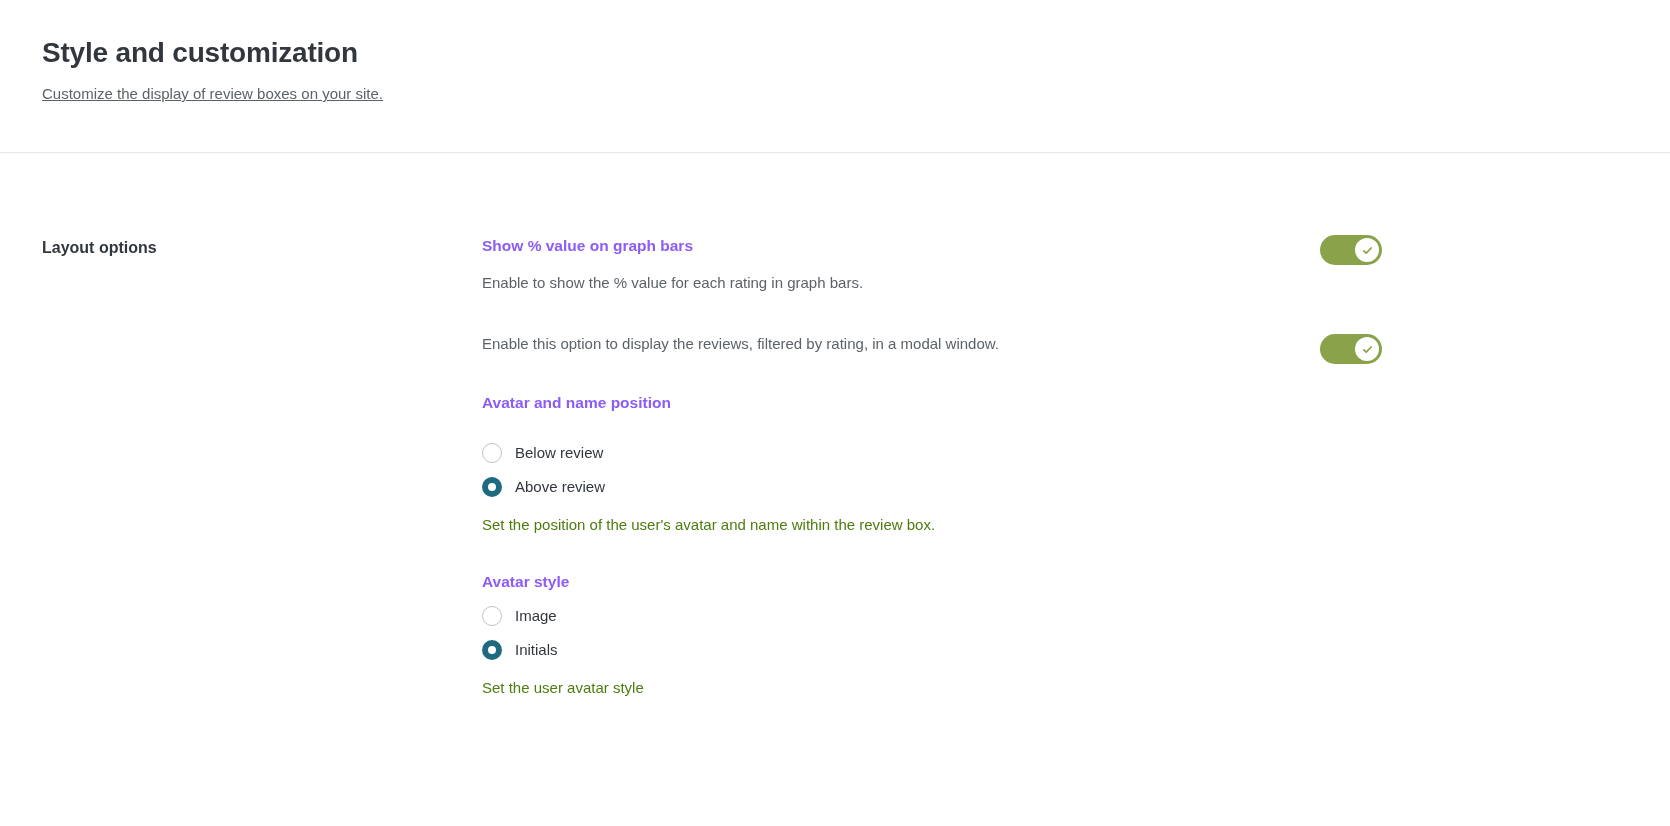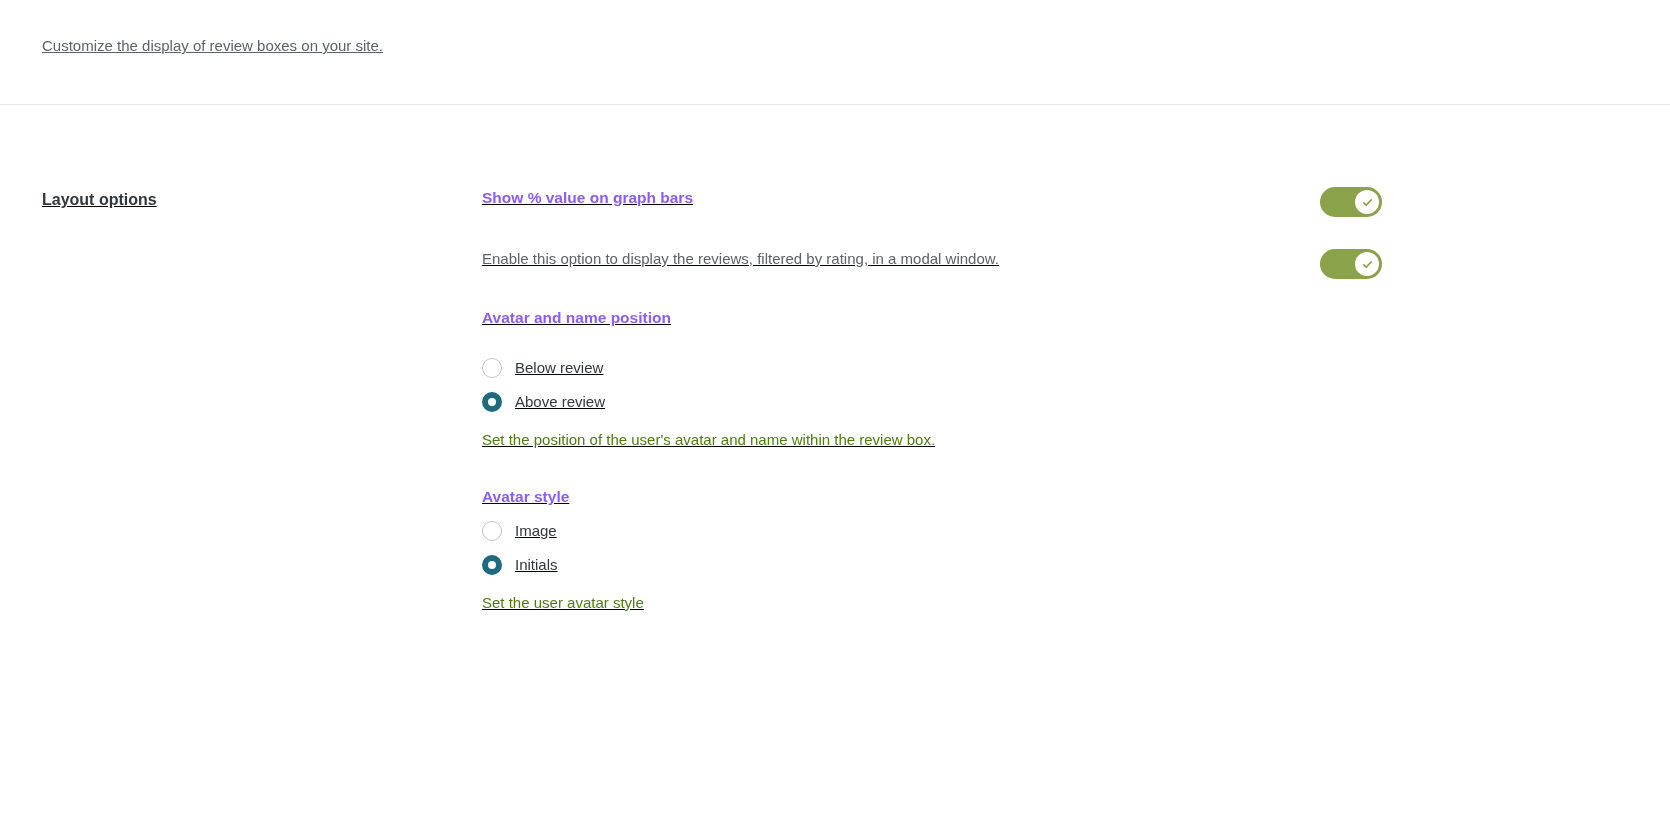--- a/index.html
+++ b/index.html
@@ -43,21 +43,20 @@
   .header-divider {
     margin-top: 48px;
     border-top: 1px solid #e6e8ea;
     width: 100%;
   }
 
   
   .section {
     display: flex;
     padding: 82px 42px 0 42px;
-    text-decoration: underline;
   }
   .section-label {
     width: 440px;
     flex: 0 0 440px;
     font-size: 16px;
     font-weight: 700;
     color: #31373d;
     line-height: 22px;
     padding-top: 2px;
   }
@@ -154,32 +153,34 @@
     color: #4d7c0f;
     line-height: 20px;
   }
 </style>
 </head>
 <body>
 
 <div class="page">
 
   <div class="header">
+    <h1 class="page-title">Style and customization</h1>
     <p class="page-subtitle">Customize the display of review boxes on your site.</p>
   </div>
   <div class="header-divider"></div>
 
   <div class="section">
 
     <div class="section-label">Layout options</div>
 
     <div class="section-body">
 
       <div class="setting-row">
         <div class="setting-title">Show % value on graph bars</div>
+        <p class="setting-help">Enable to show the % value for each rating in graph bars.</p>
         <div class="toggle-wrap">
           <button class="toggle" aria-label="Show % value on graph bars">
             <span class="knob">
               <span>
                 <svg width="13" height="13" viewBox="0 0 16 16">
                     <path d="M3.5 8.4l2.9 2.9 6.1-6.4" fill="none" stroke="#8aa24a" stroke-width="2.1" stroke-linecap="round" stroke-linejoin="round"></path>
                   </svg>
               </span>
             </span>
           </button>

